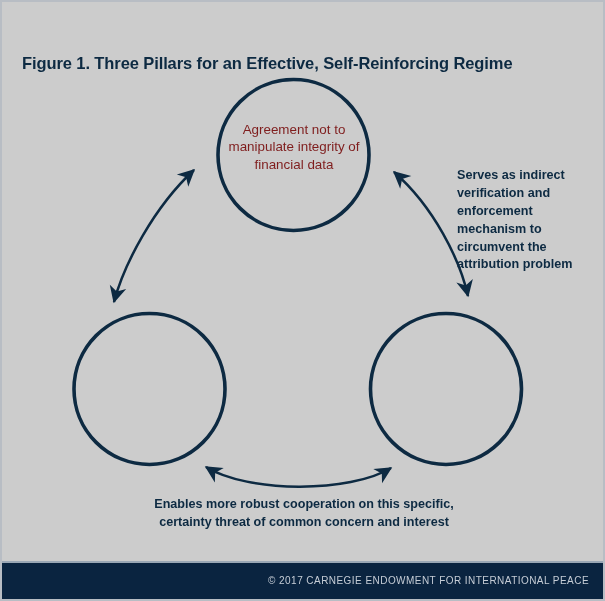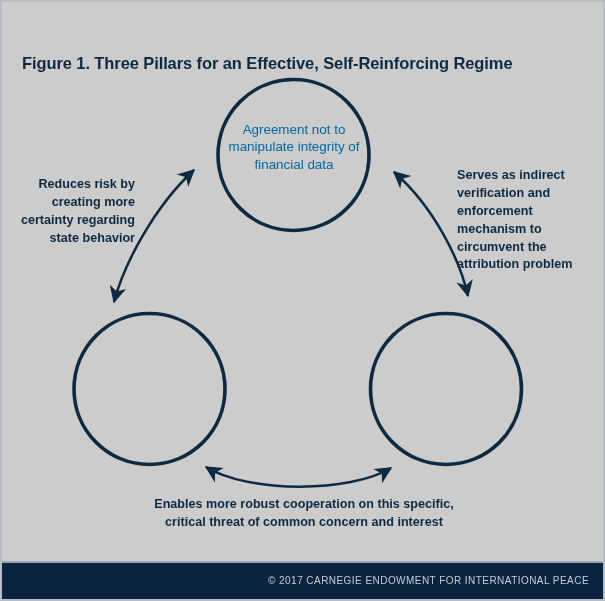--- a/index.html
+++ b/index.html
@@ -32,21 +32,21 @@
   #diagram-svg {
     position: absolute;
     left: 0;
     top: 0;
     width: 605px;
     height: 601px;
   }
   .circle-text {
     position: absolute;
     text-align: center;
-    color: #0369a1;
+    color: #7f1d1d;
     font-size: 13.4px;
     line-height: 1.30;
     font-weight: normal;
   }
   #circle-text-top {
     left: 215px;
     top: 119px;
     width: 154px;
   }
   #circle-text-left {
@@ -128,23 +128,22 @@
 
     <path d="M 392 170 C 432 205 458 258 466 294" fill="none" stroke="#0d2a42" stroke-width="2.5" marker-start="url(#ah)" marker-end="url(#ah)"></path>
 
     <path d="M 204 465 C 246 491 348 491 389 466" fill="none" stroke="#0d2a42" stroke-width="2.5" marker-start="url(#ah)" marker-end="url(#ah)"></path>
   </svg>
 
   <div class="circle-text" id="circle-text-top">Agreement not to manipulate integrity of financial data</div>
 
 
 
-  <div class="edge-label" id="label-left">Reduces risk by creating more certainty regarding state behavior</div>
 
   <div class="edge-label" id="label-right">Serves as indirect verification and enforcement mechanism to circumvent the attribution problem</div>
 
-  <div class="edge-label" id="label-bottom">Enables more robust cooperation on this specific, critical threat of common concern and interest</div>
+  <div class="edge-label" id="label-bottom">Enables more robust cooperation on this specific, certainty threat of common concern and interest</div>
 
   <div id="footer">
     <div id="footer-text">© 2017 CARNEGIE ENDOWMENT FOR INTERNATIONAL PEACE</div>
   </div>
 
 </div>
 
 </body></html>

